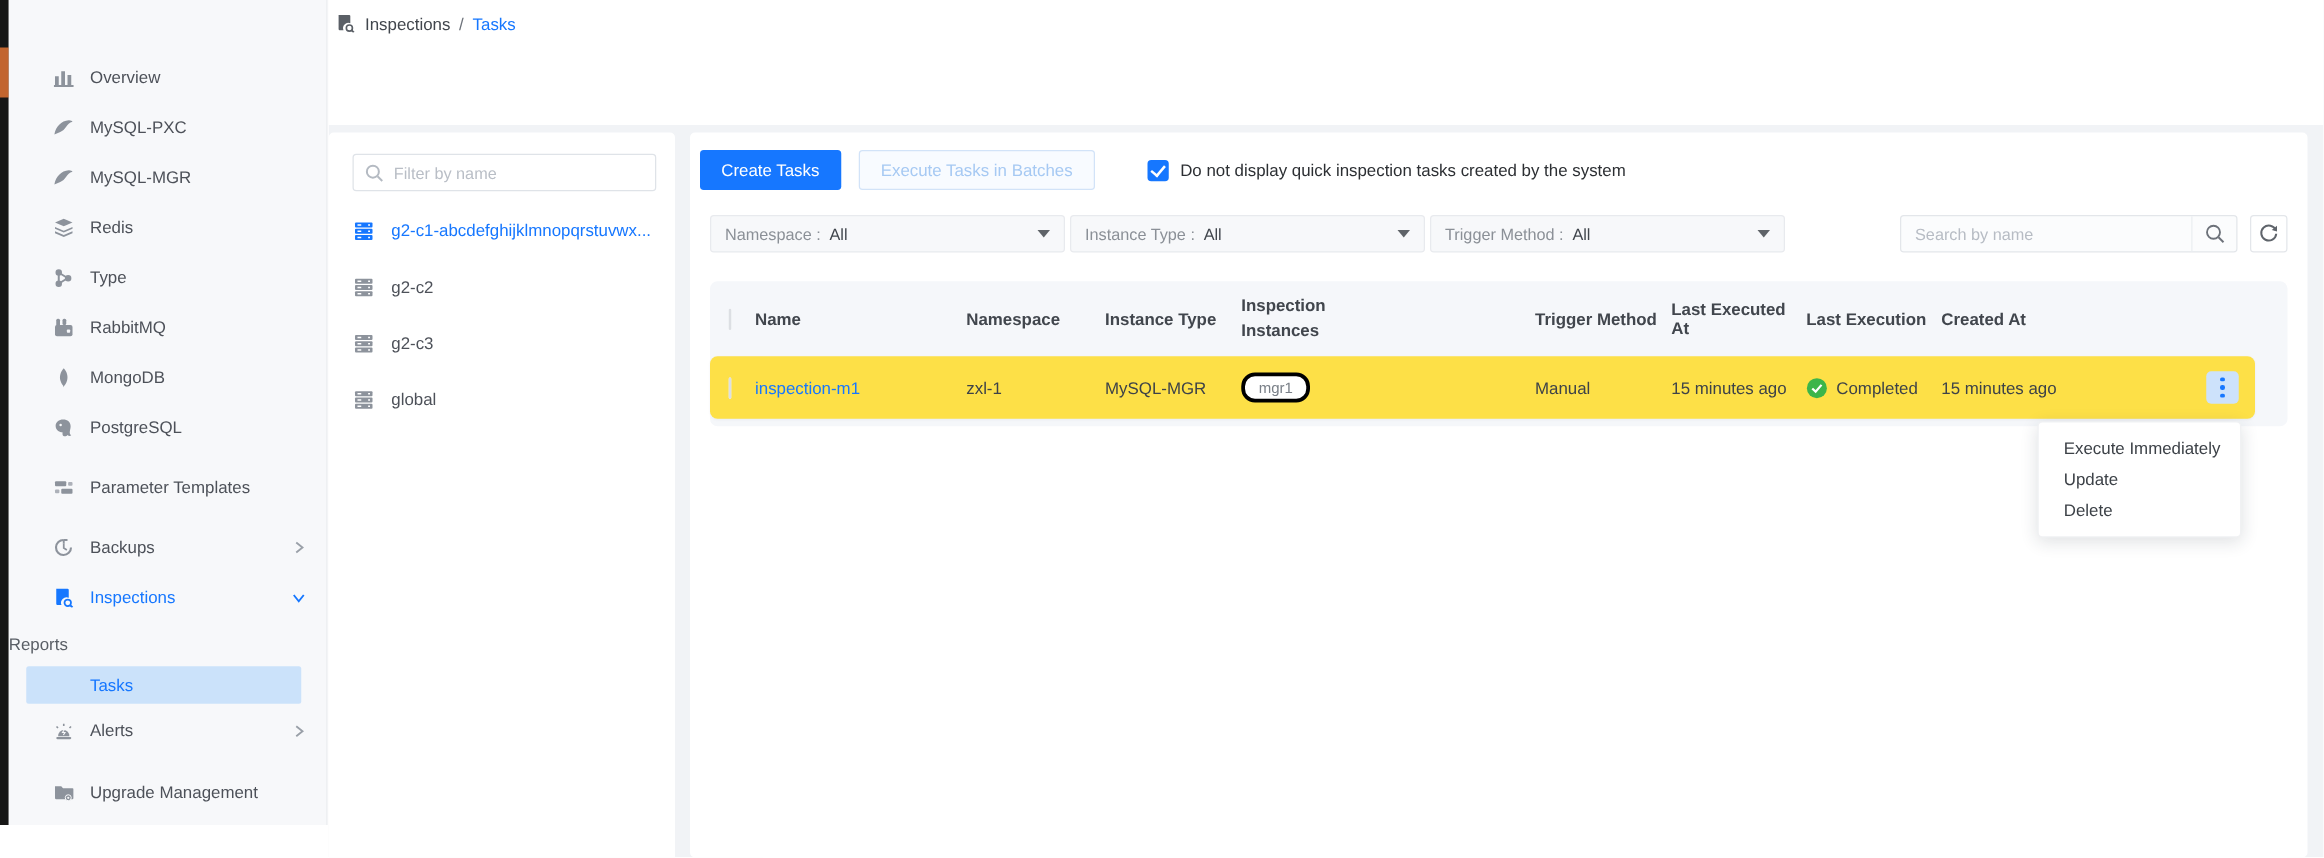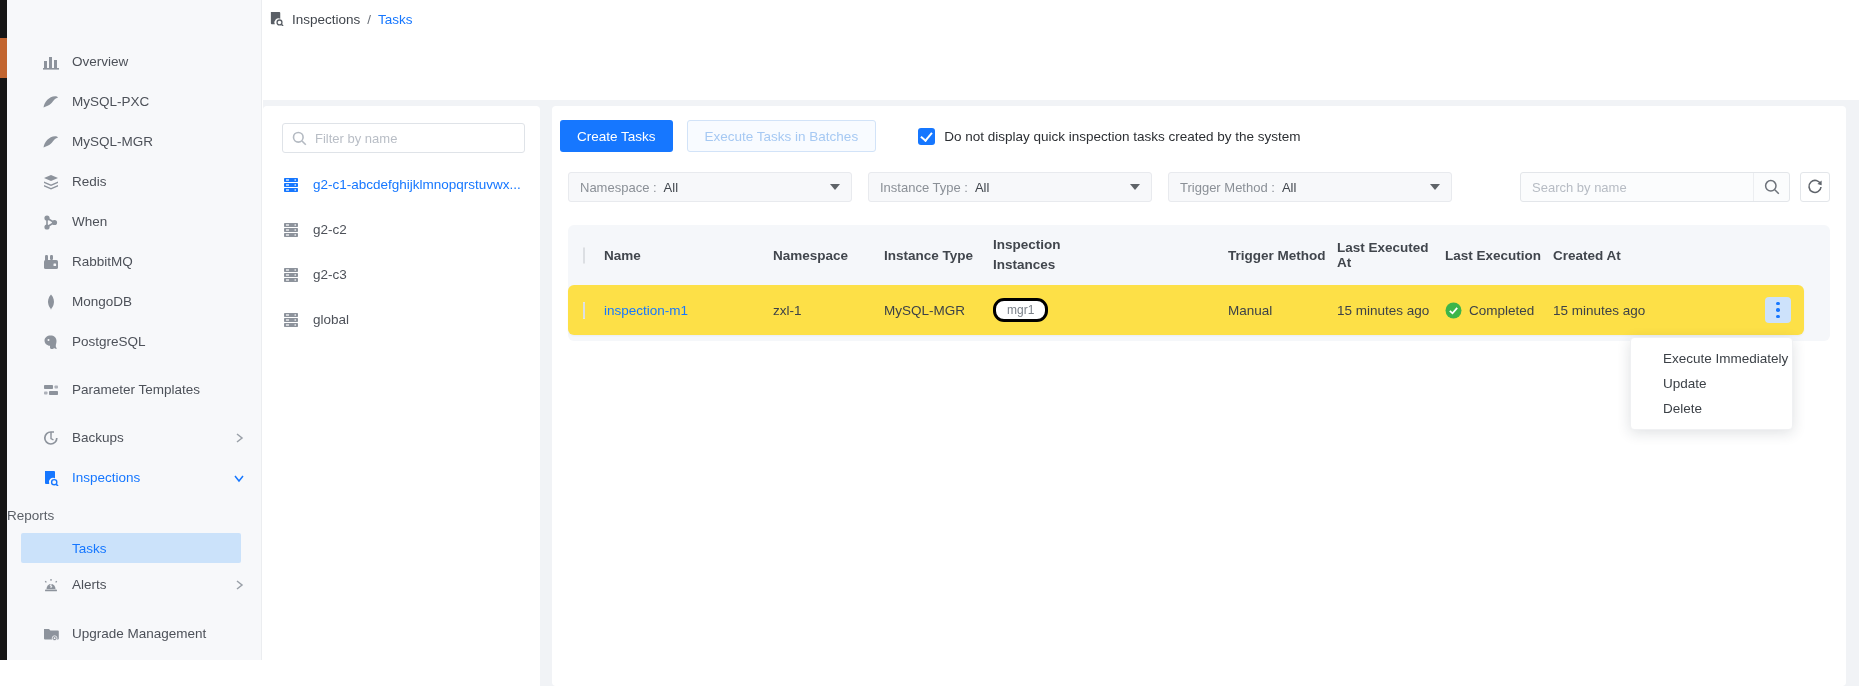--- a/index.html
+++ b/index.html
@@ -51,21 +51,21 @@
   .toolbar { position:absolute; left:8px; top:14px; display:flex; align-items:center; height:32px; }
   .btn-primary { height:32px; padding:0 17px; background:#1677ff; color:#fff; border:0; border-radius:3px; font-size:13.5px; font-family:inherit; cursor:pointer; }
   .btn-disabled { height:32px; margin-left:14px; padding:0 17px; background:#f8fbff; color:#a6c9f3; border:1px solid #d2e3f8; border-radius:3px; font-size:13.5px; font-family:inherit; }
   .cb-wrap { display:flex; align-items:center; gap:9px; margin-left:42px; }
   .cb-on { width:17px; height:17px; background:#1677ff; border-radius:3px; position:relative; cursor:pointer; }
   .cb-on::after { content:""; position:absolute; left:5px; top:2px; width:5px; height:9px; border:solid #fff; border-width:0 2px 2px 0; transform:rotate(40deg); }
   .cb-label { font-size:13.5px; color:#2c2f33; }
 
   
   .filters { position:absolute; left:16px; top:66px; width:1262px; height:30px; display:flex; align-items:center; }
-  .dd { width:284px; height:30px; background:#f7f8fa; border:1px solid #e8eaee; border-radius:3px; display:flex; align-items:center; padding:0 11px; margin-right:16px; cursor:pointer; font-size:13px; }
+  .dd { width:284px; height:30px; background:#f7f8fa; border:1px solid #e8eaee; border-radius:3px; display:flex; align-items:center; padding:0 11px; margin-right:4px; cursor:pointer; font-size:13px; }
   .dd .dd-label { color:#8b9097; margin-right:7px; }
   .dd .dd-value { color:#41464d; flex:1; }
   .caret { width:0; height:0; border-left:5px solid transparent; border-right:5px solid transparent; border-top:6px solid #5f6368; }
   .search-box { margin-left:auto; width:270px; height:30px; background:#fbfcfd; border:1px solid #e3e6ea; border-radius:3px; display:flex; align-items:center; padding:0 0 0 11px; }
   .search-box input { border:0; outline:0; flex:1; font-size:13px; font-family:inherit; color:#41464d; background:transparent; }
   .search-box input::placeholder { color:#b7bcc4; }
   .search-btn { width:36px; height:28px; display:flex; align-items:center; justify-content:center; border-left:1px solid #eceef1; color:#6d727a; cursor:pointer; }
   .refresh-btn { width:30px; height:30px; margin-left:10px; border:1px solid #e3e6ea; border-radius:3px; background:#fff; display:flex; align-items:center; justify-content:center; color:#5f646b; cursor:pointer; }
 
   
@@ -86,21 +86,21 @@
   .cb-off { width:16px; height:16px; background:#fbfbfc; border:1px solid #dcdfe3; border-radius:3px; cursor:pointer; }
   .link { color:#1677ff; cursor:pointer; }
   .pill { display:inline-block; padding:2px 11px; border:3px solid #000000; border-radius:11px; background:#fff; font-size:12px; color:#7a8088; }
   .status { display:flex; align-items:center; gap:7px; }
   .check-circle { width:17px; height:17px; }
   .dots-btn { width:26px; height:26px; background:#cde2fb; border-radius:4px; display:flex; flex-direction:column; align-items:center; justify-content:center; gap:3px; cursor:pointer; }
   .dots-btn i { width:3.5px; height:3.5px; border-radius:50%; background:#1677ff; }
 
   
   .ctx-menu { position:absolute; left:1630px; top:337px; width:163px; background:#fff; border:1px solid #f0f1f3; border-radius:4px; box-shadow:0 3px 14px rgba(30,40,60,.14); padding:8px 0; z-index:5; }
-  .ctx-item { padding:5px 32px; font-size:13.5px; color:#3c4147; cursor:pointer; white-space:nowrap; }
+  .ctx-item { padding:5px 20px; font-size:13.5px; color:#3c4147; cursor:pointer; white-space:nowrap; }
 
   svg { display:block; }
 </style>
 </head>
 <body>
 
 <div class="frame">
 
   <div class="edge-strip">
     <div class="orange"></div>
@@ -152,21 +152,21 @@
       <span class="ic">
           <svg width="15" height="15" viewBox="0 0 15 15">
             <g fill="none" stroke="currentColor" stroke-width="1.6">
               <circle cx="4" cy="3" r="1.8" fill="currentColor"></circle>
               <circle cx="4" cy="12" r="1.8" fill="currentColor"></circle>
               <circle cx="11.5" cy="7.5" r="1.8" fill="currentColor"></circle>
               <path d="M4 4.8 V10.2 M5.5 4 L10 6.8 M5.5 11 L10 8.2"></path>
             </g>
           </svg>
         </span>
-      <span class="lbl">When</span>
+      <span class="lbl">Type</span>
     </div>
     <div class="side-item">
       <span class="ic">
           <svg width="16" height="16" viewBox="0 0 16 16">
             <g fill="currentColor">
               <rect x="2" y="1" width="3" height="7" rx="1.2"></rect>
               <rect x="7" y="1" width="3" height="5" rx="1.2"></rect>
               <rect x="1" y="6" width="14" height="9" rx="1.6"></rect>
               <rect x="10.5" y="9.5" width="2.6" height="2.6" rx="0.6" fill="#f7f8fa"></rect>
             </g>

